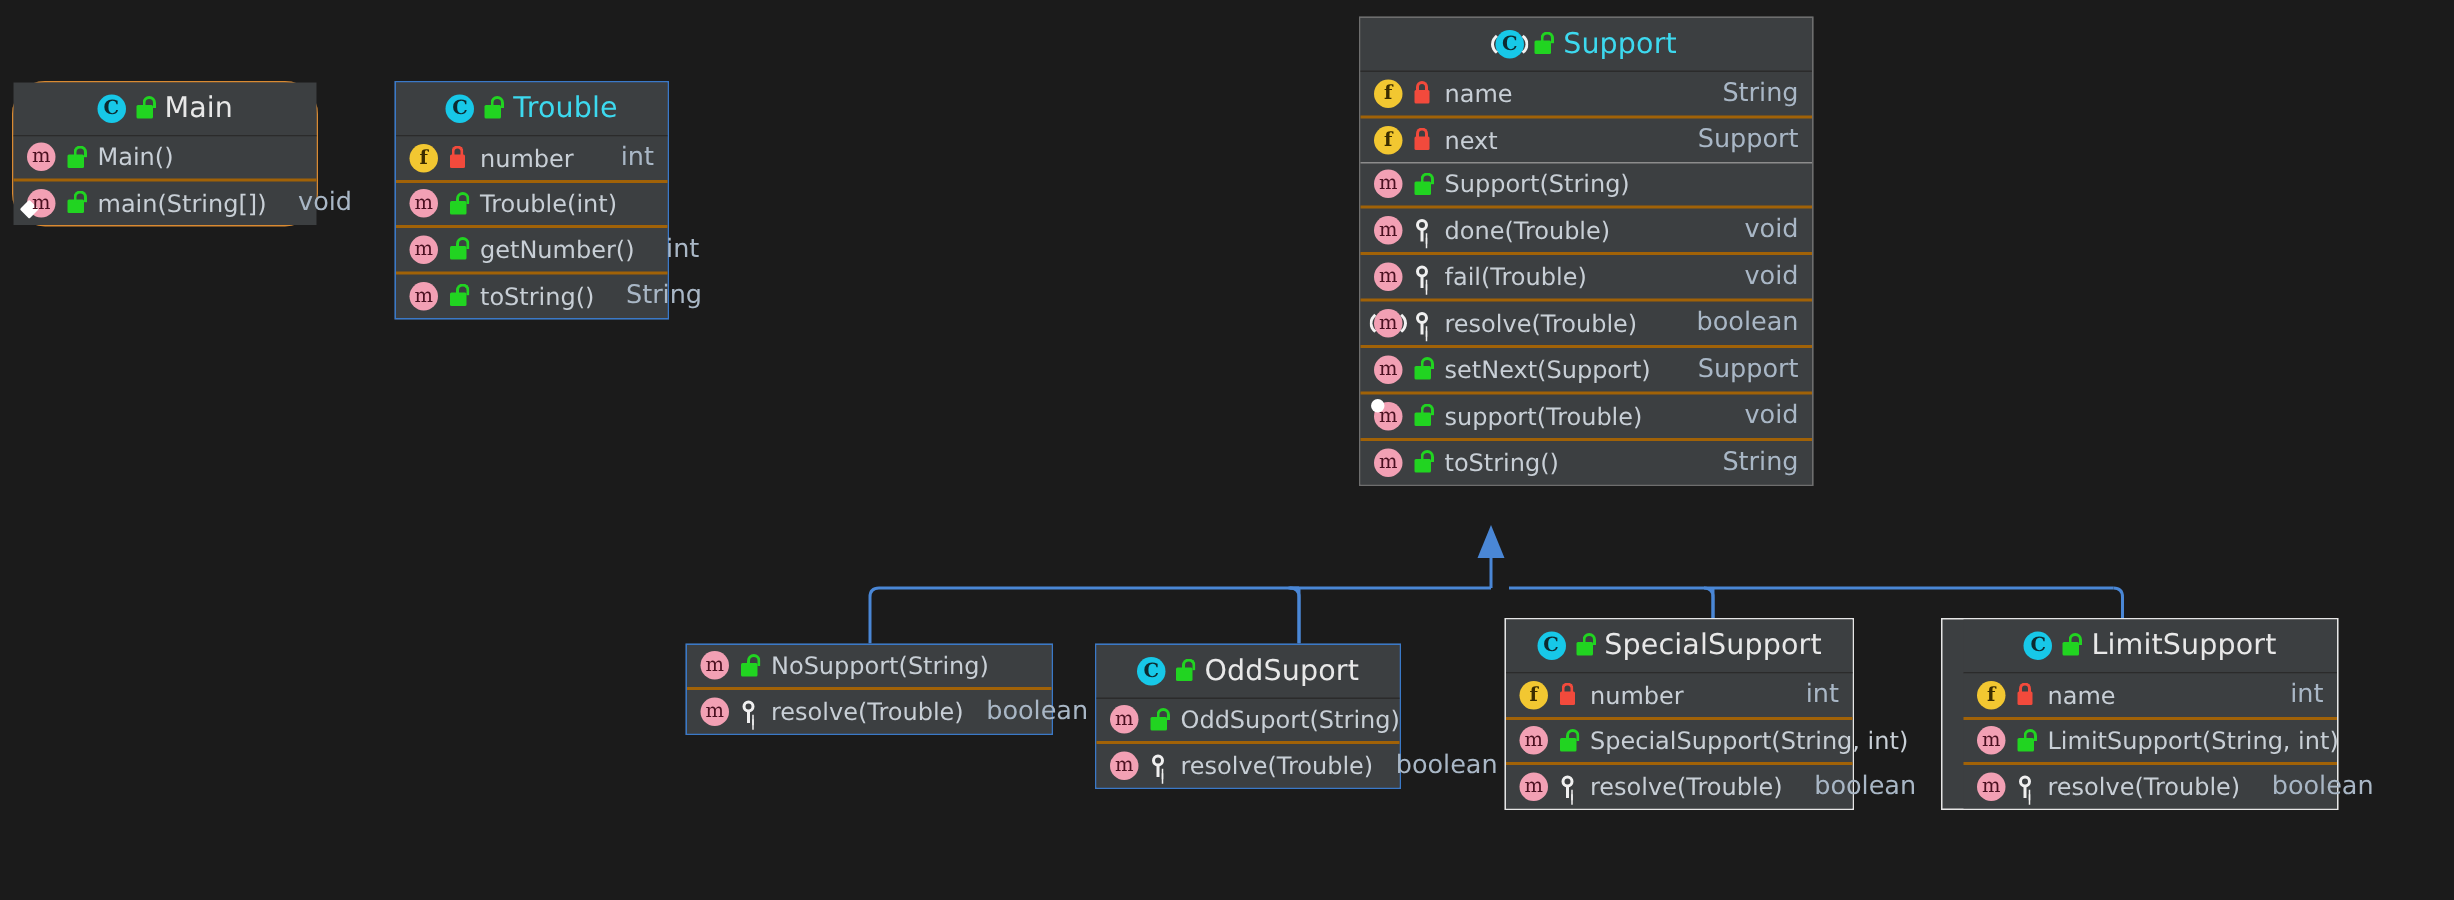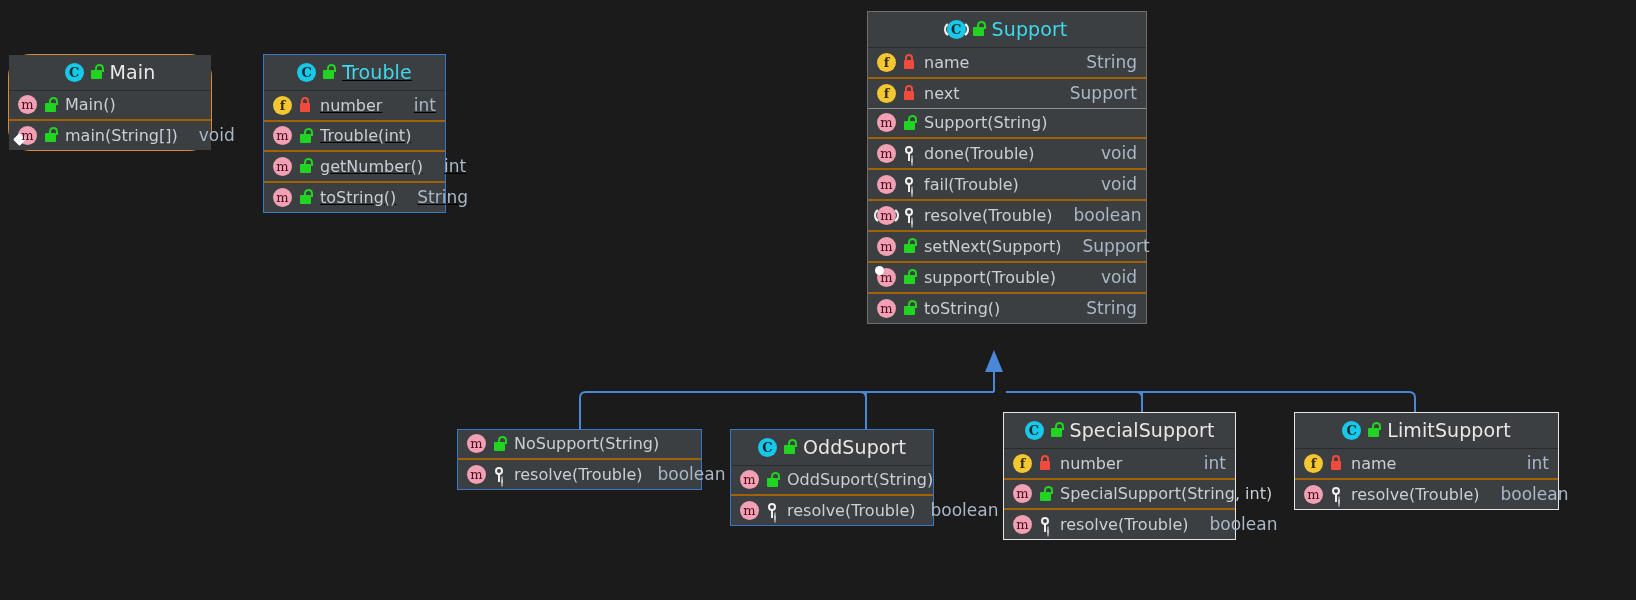--- a/index.html
+++ b/index.html
@@ -154,21 +154,21 @@
           <span class="mname">Main()</span>
         </div>
         <div class="row">
           <span class="ico ico-method overrides"></span>
           <span class="vis vis-public"></span>
           <span class="mname">main(String[])</span>
           <span class="mtype">void</span>
         </div>
       </div>
     </div>
-    <div class="uml t-cyan" style="left: 263px; top: 54px; width: 183px; border-color: rgb(58, 121, 200); text-decoration: underline;">
+    <div class="uml t-cyan" style="left: 263px; top: 54px; width: 183px; border-color: rgb(58, 121, 200);">
       <div class="title">
         <span class="ico ico-class"></span>
         <span class="vis vis-public"></span>
         <span class="tlabel">Trouble</span>
       </div>
       <div class="rows">
         <div class="row">
           <span class="ico ico-field"></span>
           <span class="vis vis-private"></span>
           <span class="mname">number</span>
@@ -186,21 +186,21 @@
           <span class="mtype">int</span>
         </div>
         <div class="row">
           <span class="ico ico-method"></span>
           <span class="vis vis-public"></span>
           <span class="mname">toString()</span>
           <span class="mtype">String</span>
         </div>
       </div>
     </div>
-    <div class="uml t-cyan" style="left: 867px; top: 11px; width: 280px; border-color: rgb(110, 110, 110);">
+    <div class="uml t-cyan" style="left: 906px; top: 11px; width: 303px; border-color: rgb(110, 110, 110);">
       <div class="title">
         <span class="ico ico-class abstract"></span>
         <span class="vis vis-public"></span>
         <span class="tlabel">Support</span>
       </div>
       <div class="rows">
         <div class="row">
           <span class="ico ico-field"></span>
           <span class="vis vis-private"></span>
           <span class="mname">name</span>
@@ -309,34 +309,39 @@
           <span class="mname">SpecialSupport(String, int)</span>
         </div>
         <div class="row">
           <span class="ico ico-method"></span>
           <span class="vis vis-protected"></span>
           <span class="mname">resolve(Trouble)</span>
           <span class="mtype">boolean</span>
         </div>
       </div>
     </div>
-    <div class="uml" style="left: 1294px; top: 412px; width: 265px; border-color: rgb(230, 230, 230);">
+    <div class="uml" style="left: 1294px; top: 412px; width: 265px; border-color: rgb(230, 230, 230); padding-left: 14px;">
       <div class="title">
         <span class="ico ico-class"></span>
         <span class="vis vis-public"></span>
         <span class="tlabel">LimitSupport</span>
       </div>
       <div class="rows">
         <div class="row">
           <span class="ico ico-field"></span>
           <span class="vis vis-private"></span>
           <span class="mname">name</span>
           <span class="mtype">int</span>
         </div>
         <div class="row">
           <span class="ico ico-method"></span>
+          <span class="vis vis-public"></span>
+          <span class="mname">LimitSupport(String, int)</span>
+        </div>
+        <div class="row">
+          <span class="ico ico-method"></span>
           <span class="vis vis-protected"></span>
           <span class="mname">resolve(Trouble)</span>
           <span class="mtype">boolean</span>
         </div>
       </div>
     </div>
   </div>
 
 </body></html>

